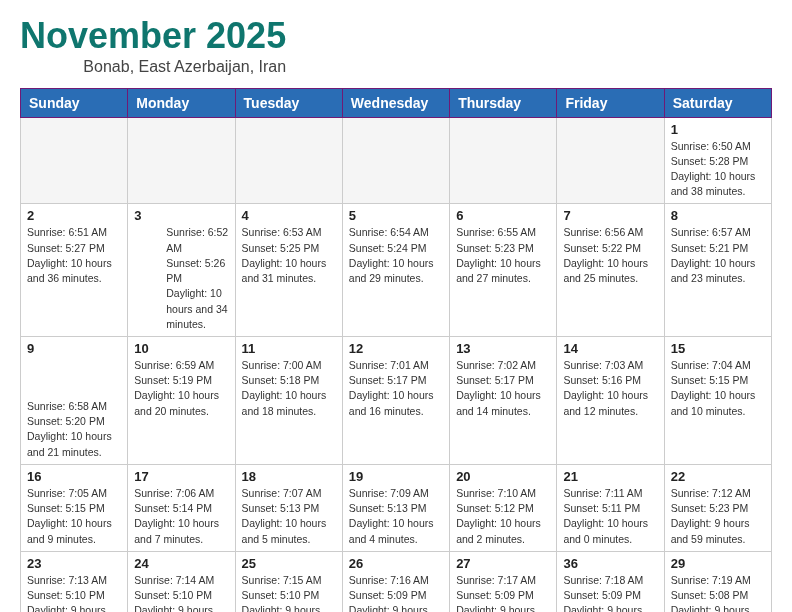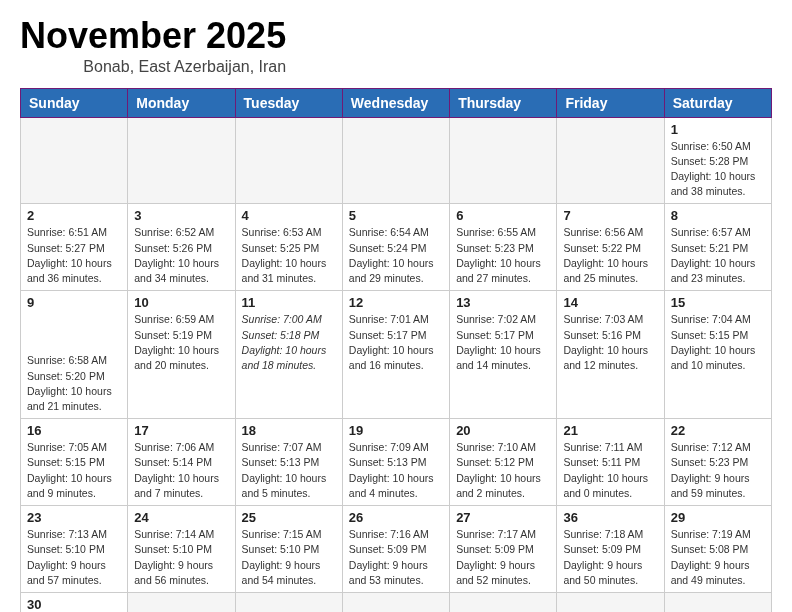--- a/index.html
+++ b/index.html
@@ -26,21 +26,21 @@
       font-weight: bold;
       color: #333;
       line-height: 1;
     }
     .title-area {
       text-align: right;
     }
     .month-title {
       font-size: 36px;
       font-weight: bold;
-      color: #000000;
+      color: #0f766e;
       line-height: 1.1;
     }
     .location-title {
       font-size: 16px;
       color: #444;
       margin-top: 2px;
     }
     .calendar-table {
       width: 100%;
       border-collapse: collapse;
@@ -123,21 +123,21 @@
       </tr>
       <tr>
         <td>
           <span class="day-number">2</span>
           <div class="day-info" style="white-space: pre-line;">Sunrise: 6:51 AM
 Sunset: 5:27 PM
 Daylight: 10 hours and 36 minutes.</div>
         </td>
         <td>
           <span class="day-number">3</span>
-          <div class="day-info" style="white-space: pre-line;">Sunrise: 6:52 AM
+          <div class="day-info" style="white-space: pre-line; margin-left: 32px;">Sunrise: 6:52 AM
 Sunset: 5:26 PM
 Daylight: 10 hours and 34 minutes.</div>
         </td>
         <td>
           <span class="day-number">4</span>
           <div class="day-info" style="white-space: pre-line;">Sunrise: 6:53 AM
 Sunset: 5:25 PM
 Daylight: 10 hours and 31 minutes.</div>
         </td>
         <td>
@@ -173,21 +173,21 @@
 Daylight: 10 hours and 21 minutes.</div>
         </td>
         <td>
           <span class="day-number">10</span>
           <div class="day-info" style="white-space: pre-line;">Sunrise: 6:59 AM
 Sunset: 5:19 PM
 Daylight: 10 hours and 20 minutes.</div>
         </td>
         <td>
           <span class="day-number">11</span>
-          <div class="day-info" style="white-space: pre-line; font-style: italic;">Sunrise: 7:00 AM
+          <div class="day-info" style="white-space: pre-line;">Sunrise: 7:00 AM
 Sunset: 5:18 PM
 Daylight: 10 hours and 18 minutes.</div>
         </td>
         <td>
           <span class="day-number">12</span>
           <div class="day-info" style="white-space: pre-line;">Sunrise: 7:01 AM
 Sunset: 5:17 PM
 Daylight: 10 hours and 16 minutes.</div>
         </td>
         <td>

